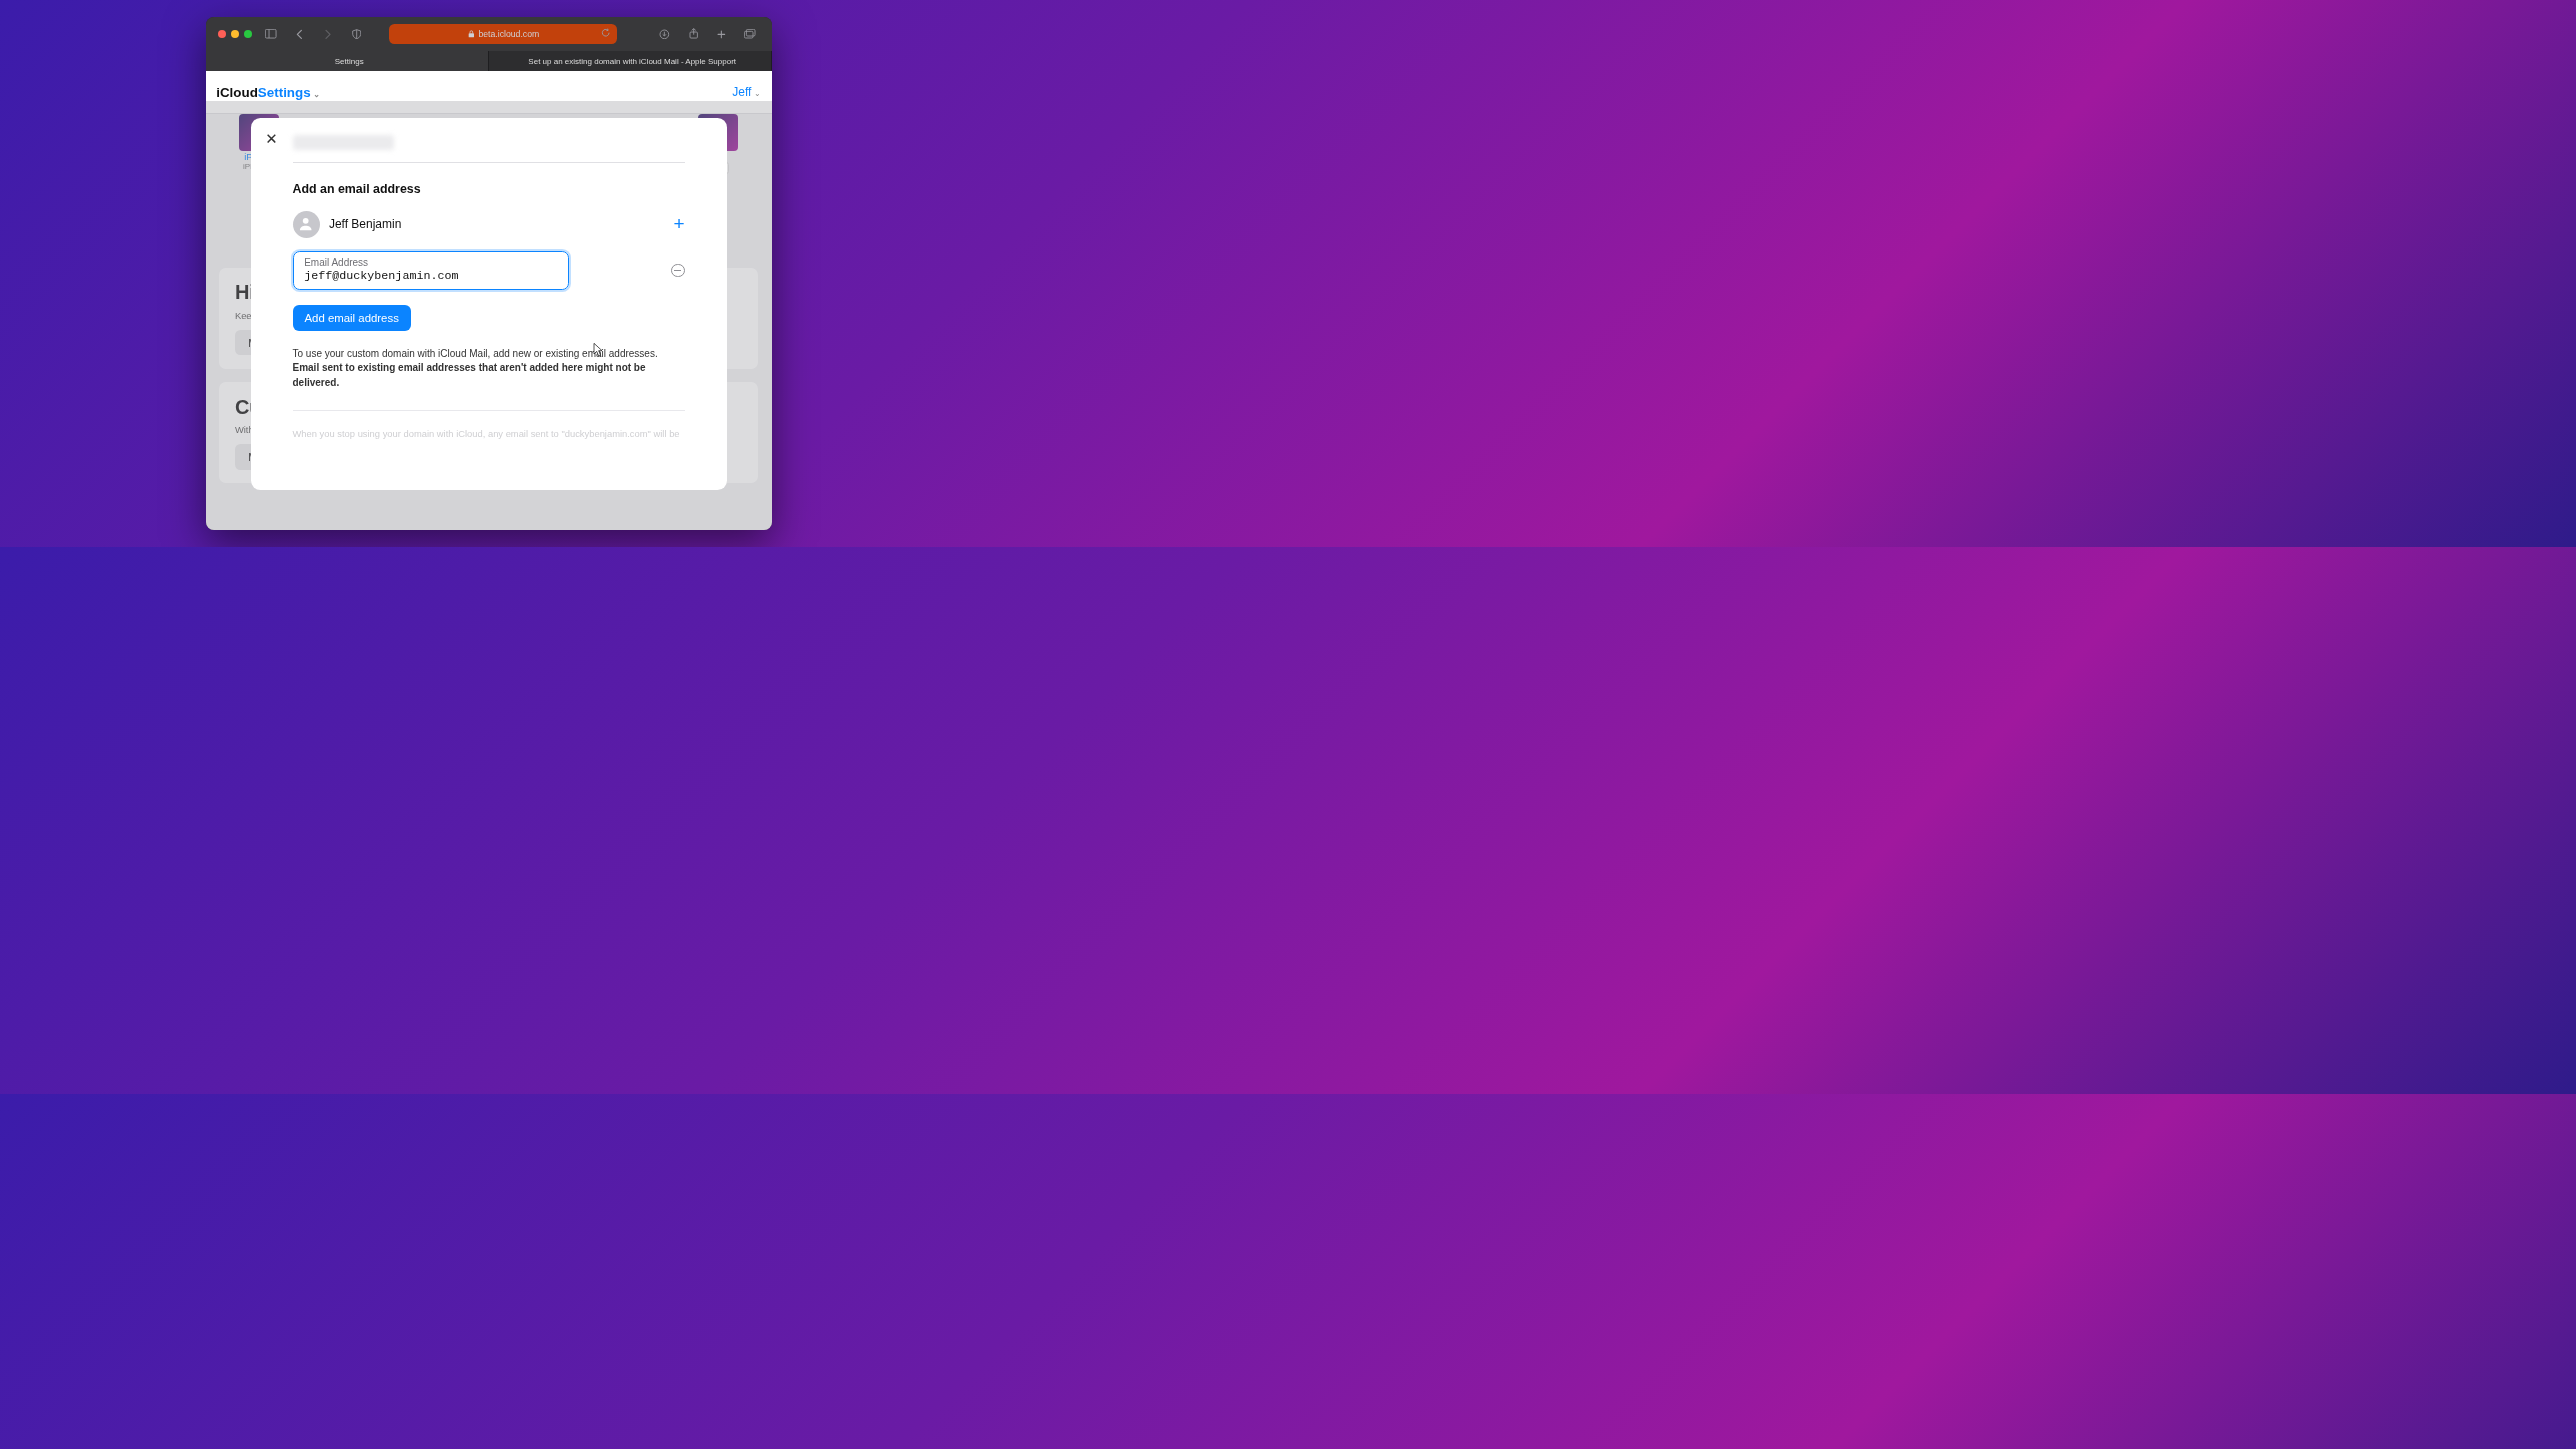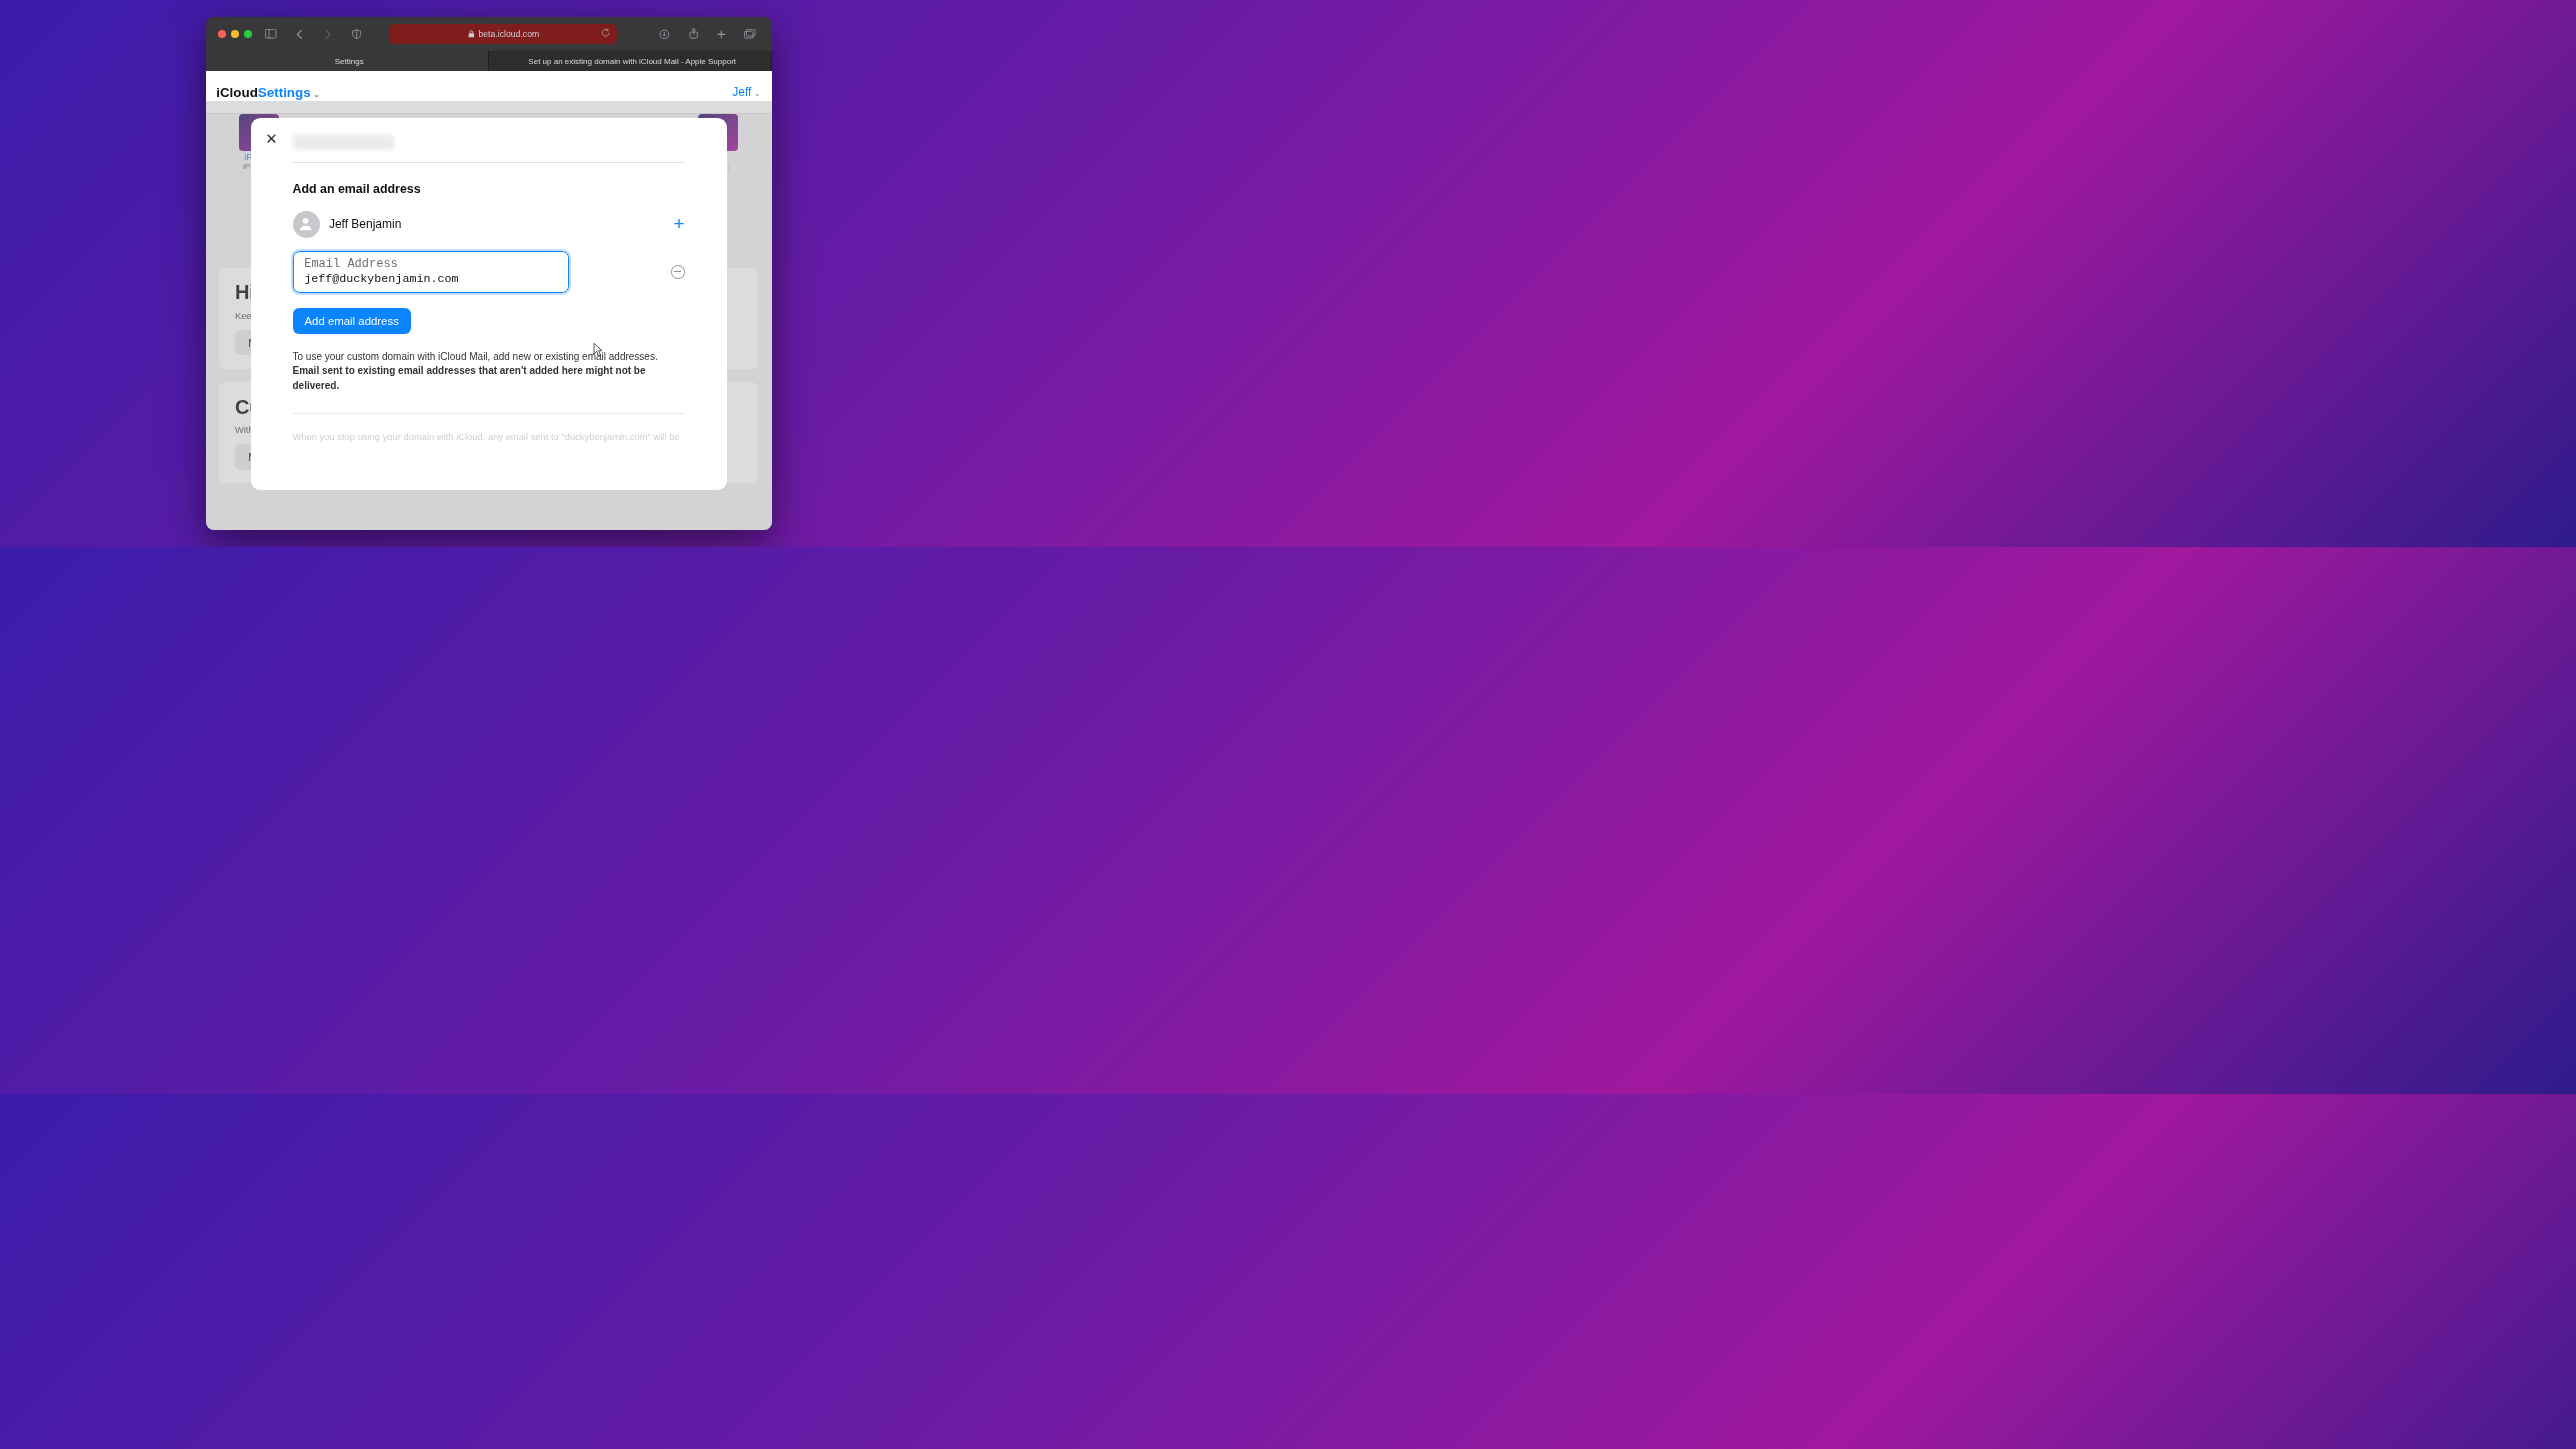--- a/index.html
+++ b/index.html
@@ -33,21 +33,21 @@
 }
 .traffic { display: flex; gap: 5.4px; }
 .tl { width: 8px; height: 8px; border-radius: 50%; }
 .tl.r { background: #ff5f57; }
 .tl.y { background: #febc2e; }
 .tl.g { background: #28c840; }
 .tb-btn { width: 19px; height: 19px; display:flex; align-items:center; justify-content:center; color:#9a9aa0; border-radius:4px; }
 .urlbar {
   flex: 1;
   height: 20px;
-  background: #7f1d1d;
+  background: #c2410c;
   border-radius: 5.4px;
   display: flex;
   align-items: center;
   justify-content: center;
   color: #cfcfd4;
   font-size: 8.7px;
   gap: 4px;
   max-width: 228px;
   margin: 0 auto;
   position: relative;
@@ -105,21 +105,21 @@
 .avatar { width:27px; height:27px; border-radius:50%; background:#c7c7cc; display:flex; align-items:center; justify-content:center; }
 .avatar svg { width:17.4px; height:17.4px; fill:#fff; }
 .user-name { font-size:12px; color:#111; }
 .plus { margin-left:auto; color:#0b84ff; font-size:19px; font-weight:300; }
 .input-row { display:flex; align-items:center; gap:12px; margin-bottom:14.8px; }
 .field {
   border:1px solid #0b84ff; border-radius:6.7px; padding:5.4px 10.7px 6.7px; width:276px;
   box-shadow: 0 0 0 2px rgba(11,132,255,.25);
   position:relative;
 }
-.field label { font-size:12px; color:#6e6e73; display:block;font-family:Liberation Mono, monospace; }
+.field label { font-size:10px; color:#6e6e73; display:block; }
 .field input {
   border:none; outline:none; font-size:11.7px; color:#111; width:100%; background:transparent;
   font-family:Liberation Mono, monospace; margin-top:0.7px;
 }
 .remove { width:13.4px; height:13.4px; border:1px solid #8e8e93; border-radius:50%; display:flex; align-items:center; justify-content:center; margin-left:auto; color:#8e8e93; }
 .remove::before { content:""; width:6.7px; height:1px; background:#8e8e93; }
 .add-btn {
   background:#0b84ff; color:#fff; border:none; padding:6.7px 12px; font-size:11.4px; border-radius:6px; font-weight:400;
 }
 .desc { font-size:10px; color:#333; line-height:1.45; margin-top:16px; }

